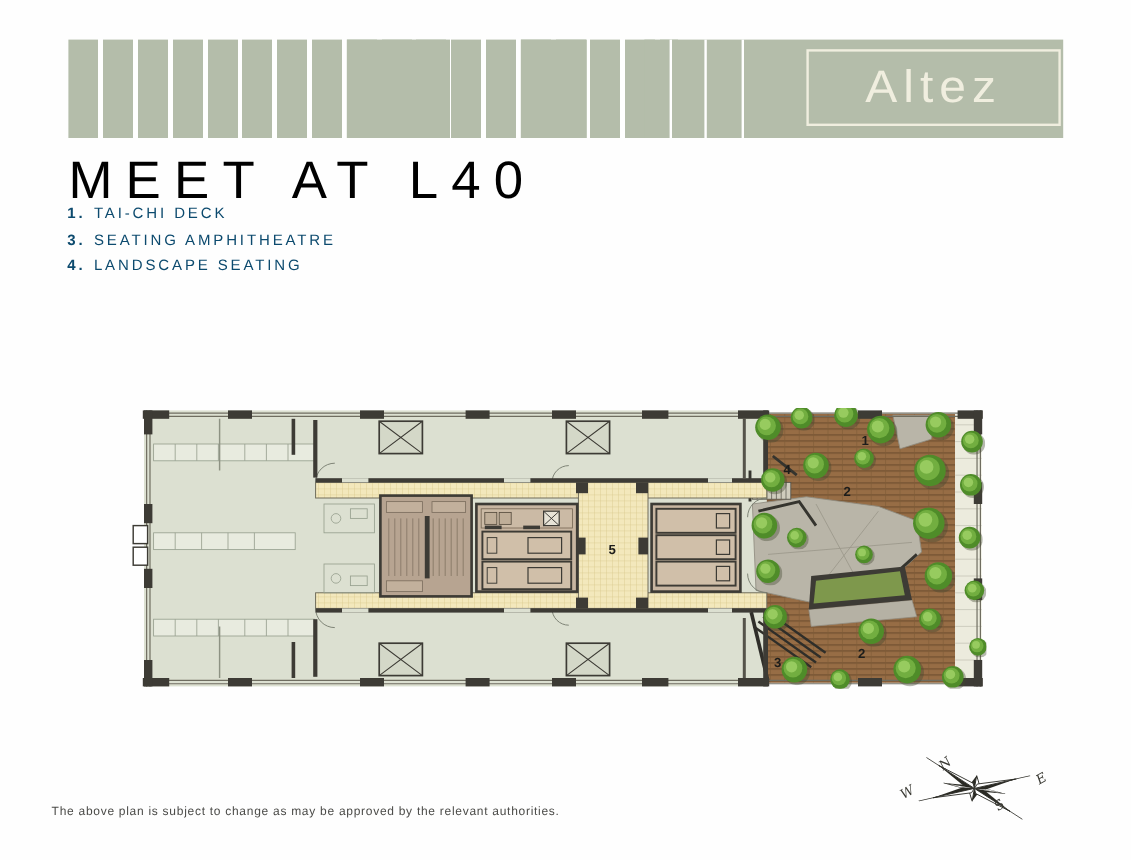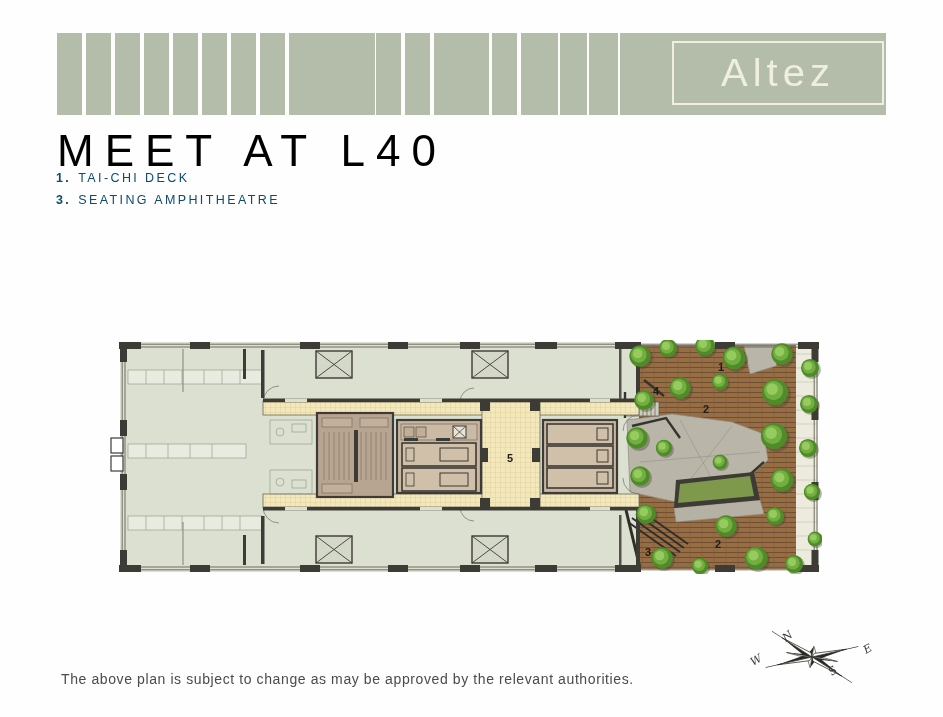--- a/index.html
+++ b/index.html
@@ -25,21 +25,21 @@
          letter-spacing:11px;color:#000000;white-space:nowrap;}
   .legend{position:absolute;left:56px;top:171px;color:#0c4a6e;}
   .legend-row{height:21.5px;font-size:12.5px;letter-spacing:2.4px;white-space:nowrap;}
   .legend-num{font-weight:700;margin-right:7px;}
 
   
   .plan{position:absolute;left:108px;top:340px;}
   .plan-label{font-family:"Liberation Sans",sans-serif;font-size:11px;font-weight:700;fill:#1d1d1b;}
 
   
-  .disclaimer{position:absolute;left:61px;top:671px;font-size:14px;letter-spacing:.6px;
+  .disclaimer{position:absolute;left:43px;top:671px;font-size:10px;letter-spacing:.6px;
               color:#4b4b48;}
 
   
   .compass{position:absolute;left:748px;top:626px;}
   .compass-letter{font-family:"DejaVu Serif","Liberation Serif",serif;font-style:italic;
                   font-size:11px;fill:#3a3a34;}
 </style>
 </head>
 <body>
 
@@ -60,20 +60,23 @@
   </div>
 
   <div class="title">MEET AT L40</div>
 
   <div class="legend">
     <div class="legend-row">
       <span class="legend-num">1.</span><span>TAI-CHI DECK</span>
     </div>
     <div class="legend-row">
       <span class="legend-num">3.</span><span>SEATING AMPHITHEATRE</span>
+    </div>
+    <div class="legend-row">
+      <span class="legend-num">4.</span><span>LANDSCAPE SEATING</span>
     </div>
   </div>
 
   <svg class="plan" width="714" height="234" viewBox="-12 -2 714 234">
     <defs>
       <pattern id="tile" width="5" height="5" patternUnits="userSpaceOnUse">
         <rect width="5" height="5" fill="#f3e8bc"></rect>
         <path d="M5 0H0V5" fill="none" stroke="#d8c78c" stroke-width="0.7"></path>
       </pattern>
       <pattern id="plank" width="12" height="5" patternUnits="userSpaceOnUse">

